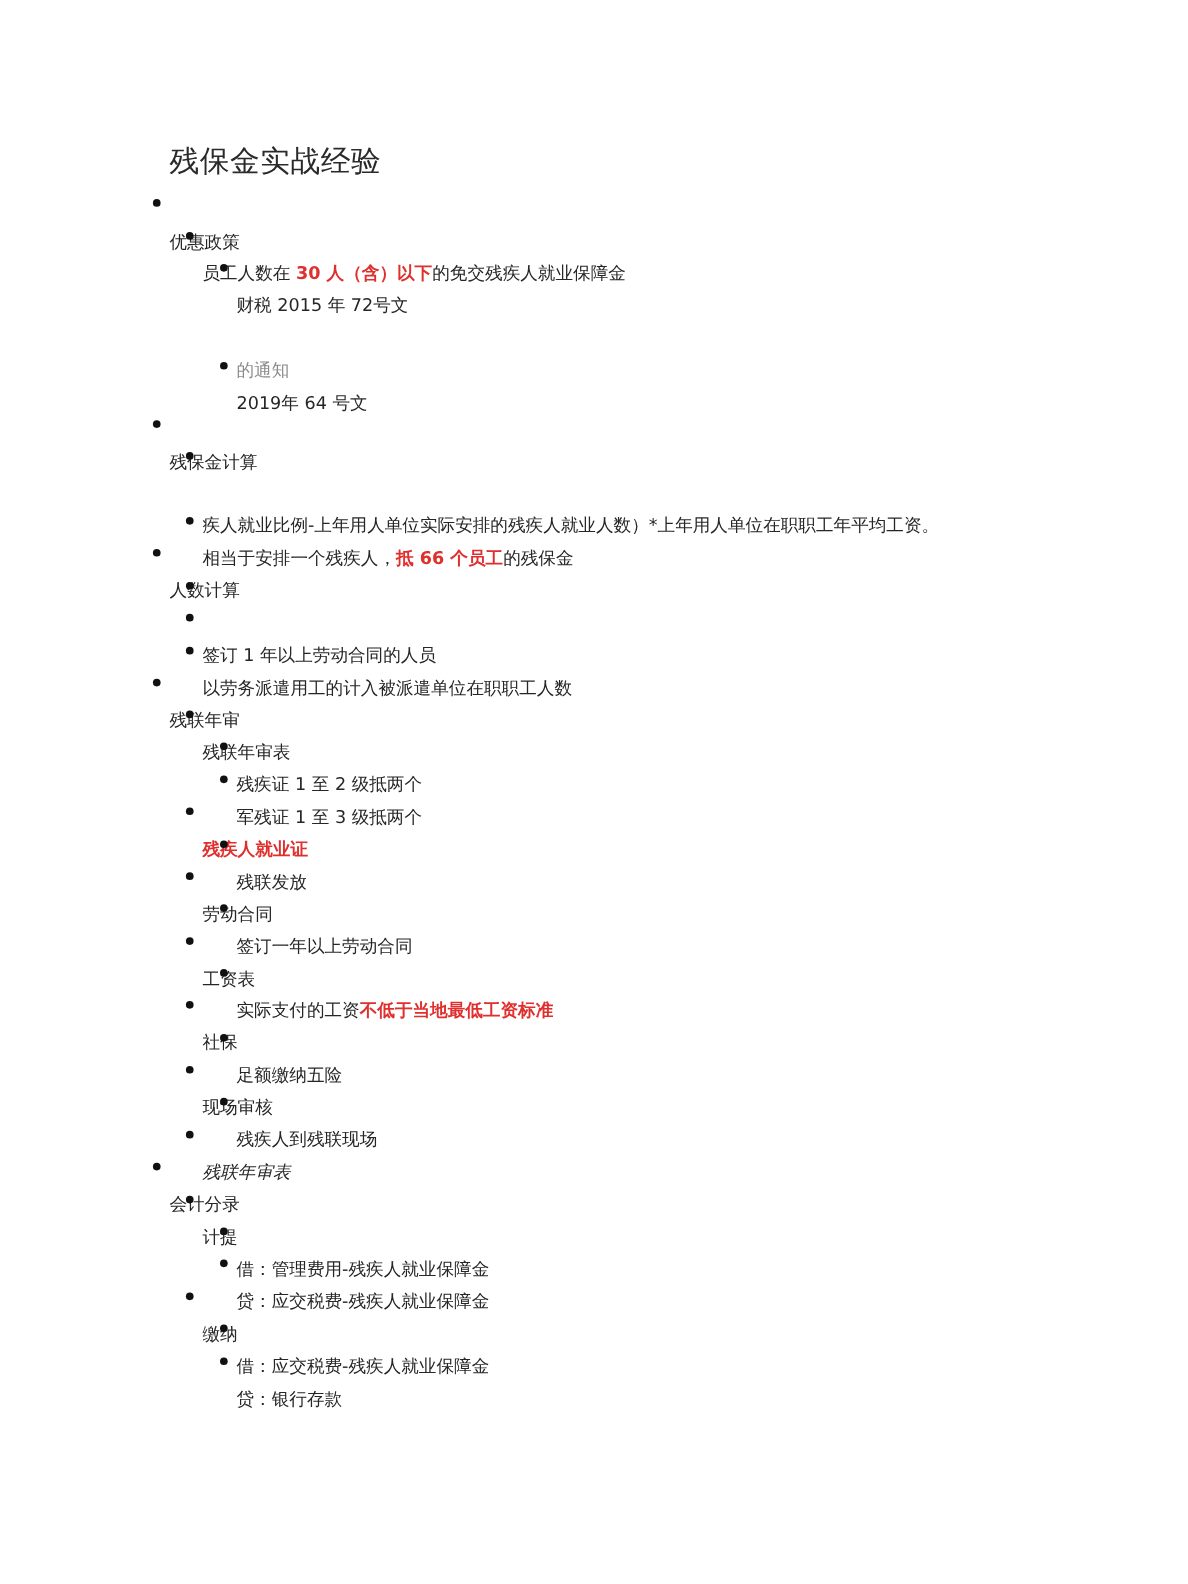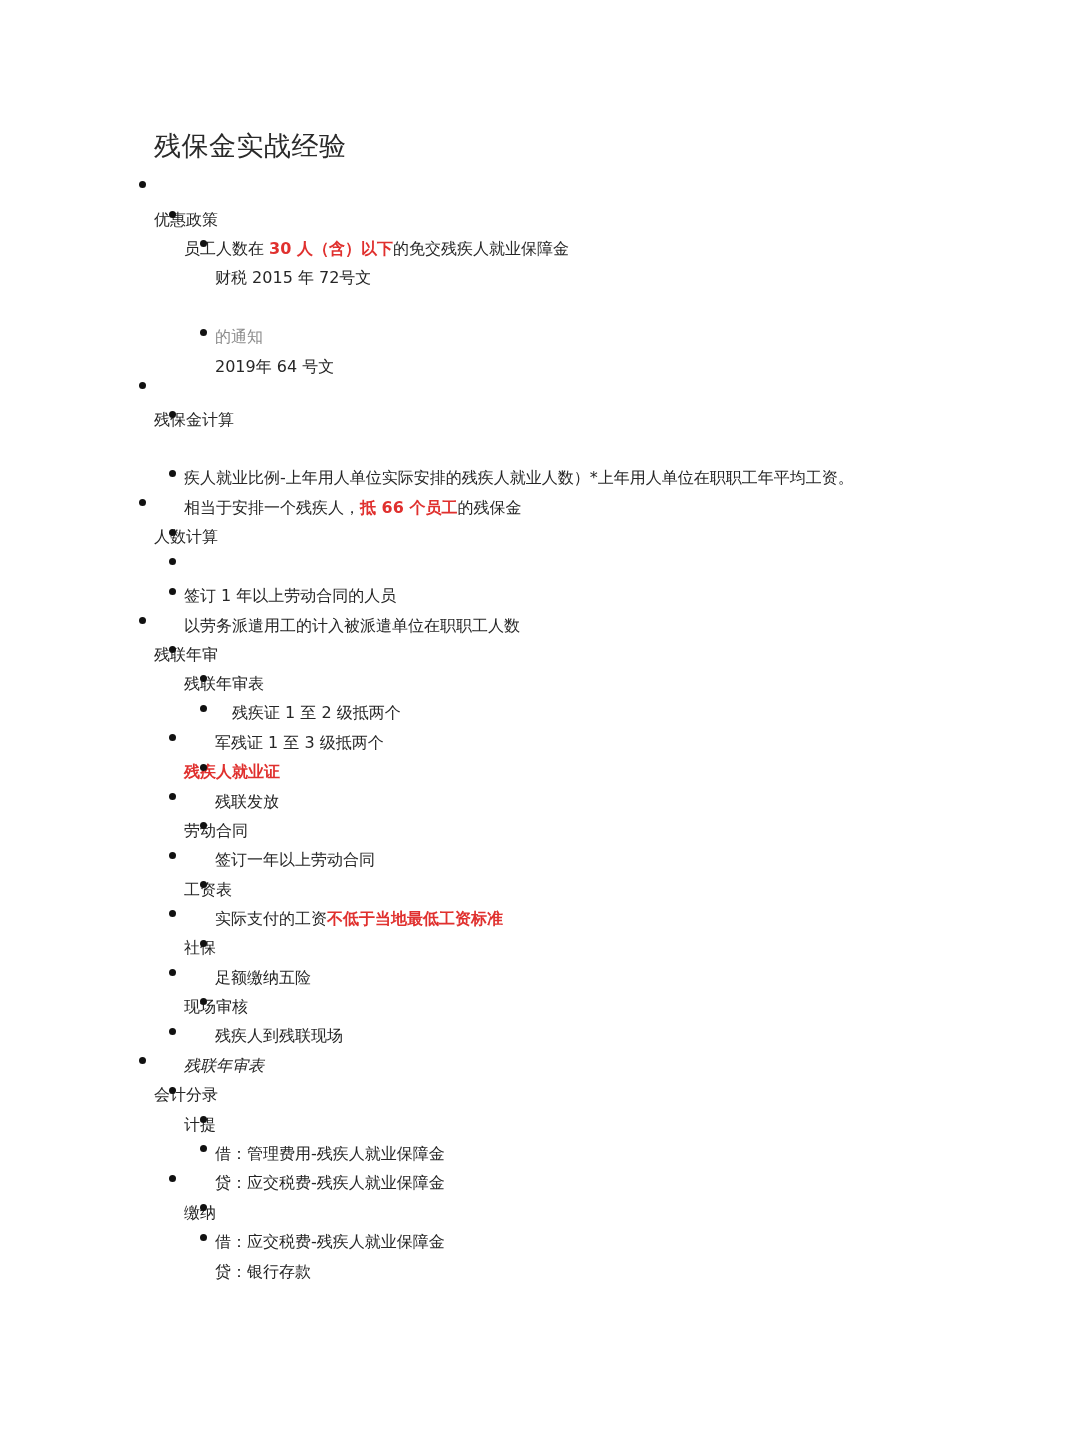--- a/index.html
+++ b/index.html
@@ -96,21 +96,21 @@
   <span class="bullet" style="left:169px;top:588px;"></span>
   <div class="line" style="left:184px;top:580px;">以劳务派遣用工的计入被派遣单位在职职工人数</div>
 
   <span class="bullet" style="left:139px;top:617px;"></span>
   <div class="line" style="left:154px;top:609px;">残联年审</div>
 
   <span class="bullet" style="left:169px;top:646px;"></span>
   <div class="line" style="left:184px;top:638px;">残联年审表</div>
 
   <span class="bullet" style="left:200px;top:675px;"></span>
-  <div class="line" style="left:232px;top:667px;">残疾证 1 至 2 级抵两个</div>
+  <div class="line" style="left:215px;top:667px;">残疾证 1 至 2 级抵两个</div>
 
   <span class="bullet" style="left:200px;top:705px;"></span>
   <div class="line" style="left:215px;top:697px;">军残证 1 至 3 级抵两个</div>
 
   <span class="bullet" style="left:169px;top:734px;"></span>
   <div class="line red" style="left:184px;top:726px;">残疾人就业证</div>
 
   <span class="bullet" style="left:200px;top:764px;"></span>
   <div class="line" style="left:215px;top:756px;">残联发放</div>
 

